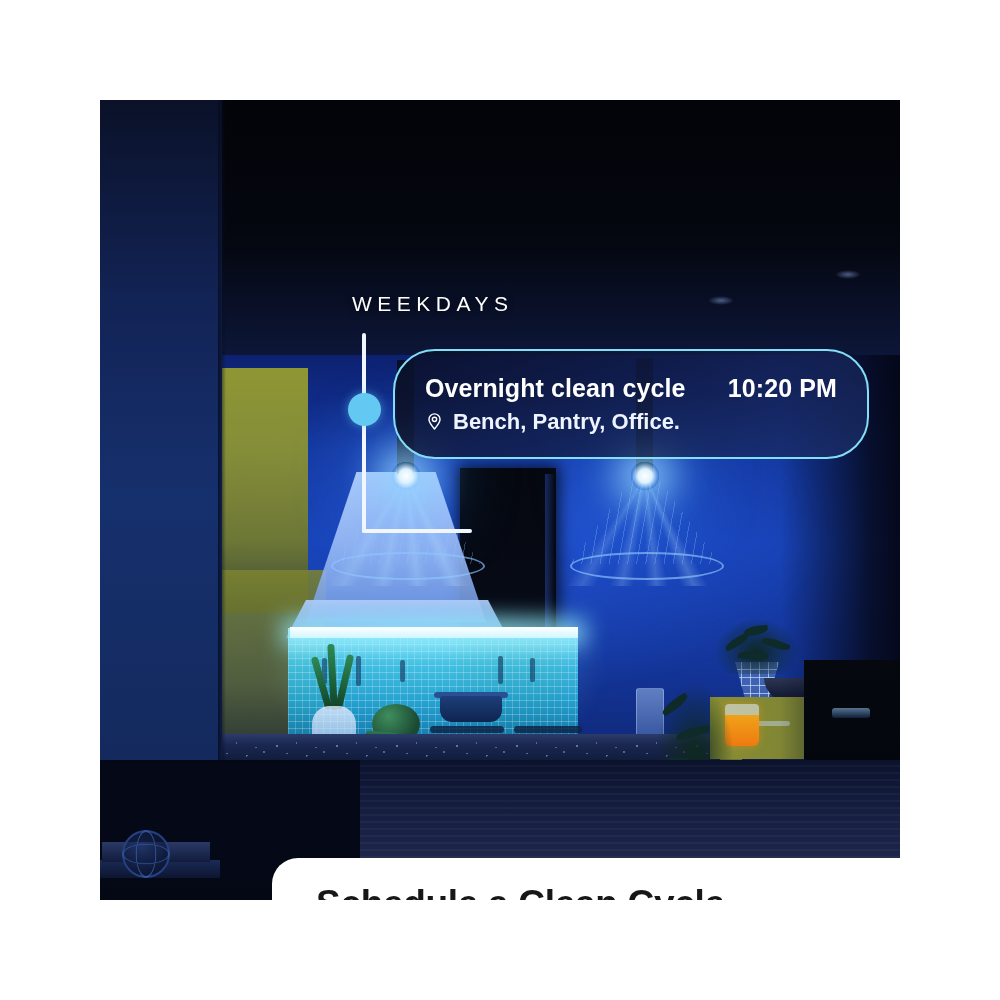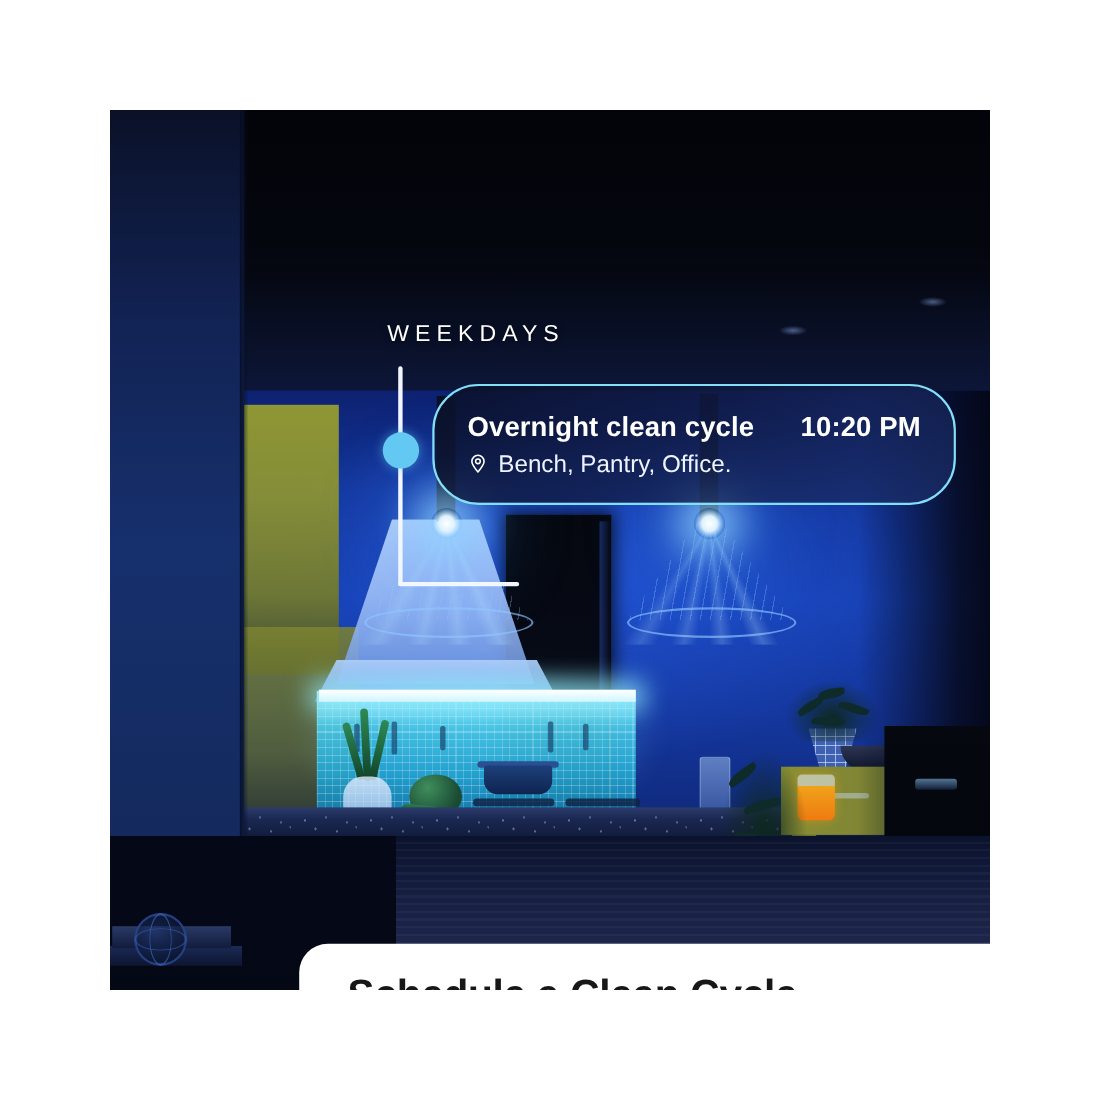--- a/index.html
+++ b/index.html
@@ -409,21 +409,21 @@
     gap: 9px;
   }
   .pin-icon {
     width: 19px; height: 19px;
     flex: 0 0 19px;
     display:block;
   }
   .card-sub {
     color:#eef4ff;
     font-size: 22px;
-    font-weight: 400;
+    font-weight: 700;
     white-space: nowrap;
   }
 
   
   .caption-card {
     position:absolute;
     left: 172px; top: 758px;
     width: 656px; height: 142px;
     background:#ffffff;
     border-radius: 26px 26px 0 0;

